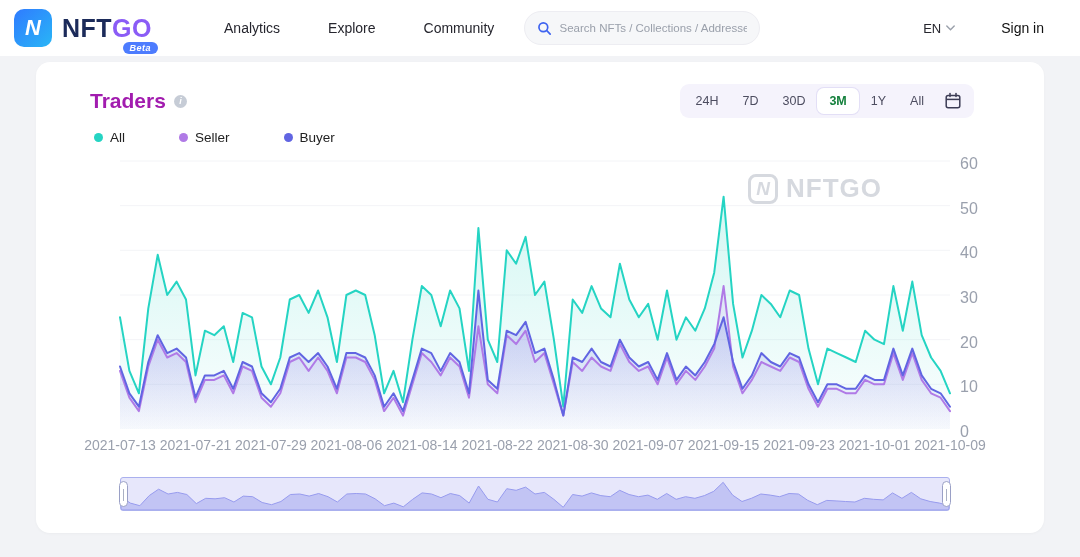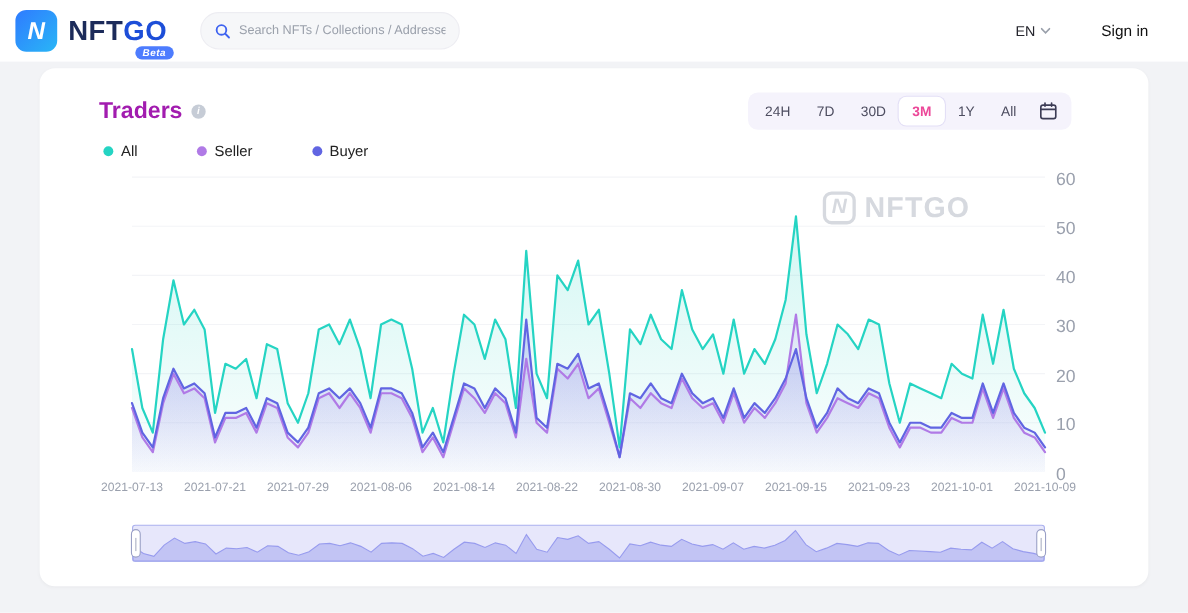--- a/index.html
+++ b/index.html
@@ -7,21 +7,21 @@
   body { background:#f2f3f6; font-family:"Liberation Sans", sans-serif; }
 
   
   .navbar { height:56px; background:#ffffff; display:flex; align-items:center; padding:0 36px 0 14px; }
   .brand { display:flex; align-items:center; cursor:pointer; }
   .logo-mark { width:38px; height:38px; border-radius:10px; background:linear-gradient(135deg,#2f7bff,#29b6f6);
                display:flex; align-items:center; justify-content:center; color:#fff; font-weight:900;
                font-style:italic; font-size:22px; }
   .brand-text { position:relative; margin-left:10px; font-size:25px; font-weight:800; letter-spacing:0.5px; }
   .brand-nft { color:#1c2b5a; }
-  .brand-go { color:#1d4ed8; }
+  .brand-go { color:#8b5cf6; }
   .beta-badge { position:absolute; right:-6px; bottom:-11px; background:#4d7cfe; color:#fff; font-size:9px;
                 font-weight:700; font-style:italic; padding:1px 7px; border-radius:7px; letter-spacing:0.5px; }
   .nav-links { display:flex; gap:48px; margin-left:72px; }
   .nav-links a { font-size:14px; color:#26262e; text-decoration:none; cursor:pointer; }
   .search { margin-left:30px; width:236px; height:34px; background:#f6f7f9; border:1px solid #ededf2;
             border-radius:17px; display:flex; align-items:center; padding:0 12px; gap:7px; }
   .search input { border:none; outline:none; background:transparent; font-size:11.5px; color:#666; width:100%;
                   font-family:"Liberation Sans", sans-serif; }
   .search input::placeholder { color:#9aa0ab; }
   .nav-right { margin-left:auto; display:flex; align-items:center; gap:46px; }
@@ -32,34 +32,34 @@
   .card { margin:6px 36px 0 36px; height:471px; background:#fff; border-radius:14px; position:relative;
           box-shadow:0 1px 3px rgba(20,20,40,0.03); }
   .card-header { display:flex; align-items:center; padding:22px 70px 0 54px; }
   .panel-title { font-size:21px; font-weight:700; color:#a21caf; }
   .info-icon { width:13px; height:13px; border-radius:50%; background:#c6ccd6; color:#fff; font-size:9px;
                font-weight:700; display:inline-flex; align-items:center; justify-content:center; margin-left:8px;
                font-style:italic; cursor:pointer; }
   .range-bar { margin-left:auto; background:#f5f3fc; border-radius:9px; padding:4px; display:flex;
                align-items:center; }
   .range-item { font-size:12.5px; color:#4d4d60; padding:6px 12px; border-radius:7px; cursor:pointer; }
-  .range-item.selected { background:#fff; color:#ec4899; font-weight:700; box-shadow:0 0 0 1px #e3dff6; }
+  .range-item.selected { background:#fff; color:#15803d; font-weight:700; box-shadow:0 0 0 1px #e3dff6; }
   .range-calendar { margin:0 8px; display:flex; align-items:center; cursor:pointer; }
 
   .legend-row { display:flex; gap:54px; padding:12px 0 0 58px; }
   .legend-item { display:flex; align-items:center; gap:7px; font-size:13.5px; color:#222; cursor:pointer; }
   .legend-dot { width:9px; height:9px; border-radius:50%; }
 
   
   .chart-wrap { position:relative; margin:16px 0 0 84px; width:866px; height:268px; }
   #main-chart { overflow:visible; display:block; }
   #y-axis { position:absolute; left:840px; top:0; width:26px; height:268px; }
   .y-tick { position:absolute; left:0; font-size:16px; color:#9aa0ad; }
   #x-axis { position:absolute; left:0; top:276px; width:830px; height:16px; }
-  .x-tick { position:absolute; top:0; transform:translateX(-50%); font-size:11px; color:#9aa0ad; white-space:nowrap; }
+  .x-tick { position:absolute; top:0; transform:translateX(-50%); font-size:14px; color:#9aa0ad; white-space:nowrap; }
 
   .watermark { position:absolute; left:628px; top:12px; display:flex; align-items:center; gap:8px; opacity:1; }
   .watermark-n { width:30px; height:30px; border:3px solid #d6d9df; border-radius:8px; color:#d6d9df;
                  font-weight:900; font-style:italic; font-size:19px; display:flex; align-items:center;
                  justify-content:center; }
   .watermark-text { font-size:26px; font-weight:800; color:#d6d9df; letter-spacing:1px; }
 
   
   .brush { position:relative; margin:48px 0 0 84px; width:830px; height:34px; background:#e7e7fb;
            border:1px solid #aab0ee; border-radius:3px; }
@@ -77,20 +77,25 @@
   <div class="brand">
     <div class="logo-mark">
       <span>N</span>
     </div>
     <div class="brand-text">
       <span class="brand-nft">NFT</span><span class="brand-go">GO</span>
       <span class="beta-badge">Beta</span>
     </div>
   </div>
 
+  <nav class="nav-links">
+    <a>Analytics</a>
+    <a>Explore</a>
+    <a>Community</a>
+  </nav>
 
   <div class="search">
     <svg width="17" height="17" viewBox="0 0 18 18">
       <circle cx="7.5" cy="7.5" r="5.2" fill="none" stroke="#3e63f0" stroke-width="2"></circle>
       <line x1="11.6" y1="11.6" x2="15.6" y2="15.6" stroke="#3e63f0" stroke-width="2" stroke-linecap="round"></line>
     </svg>
     <input placeholder="Search NFTs / Collections / Addresses" style="">
   </div>
 
   <div class="nav-right">

